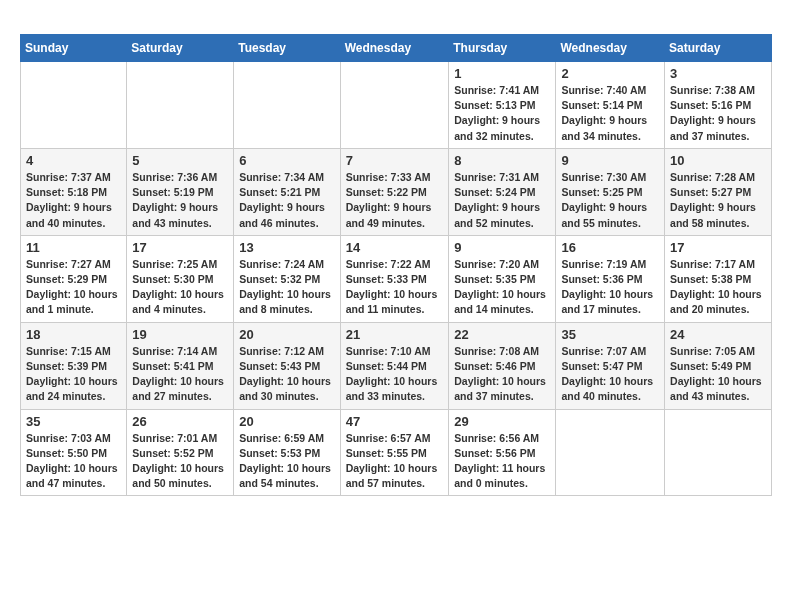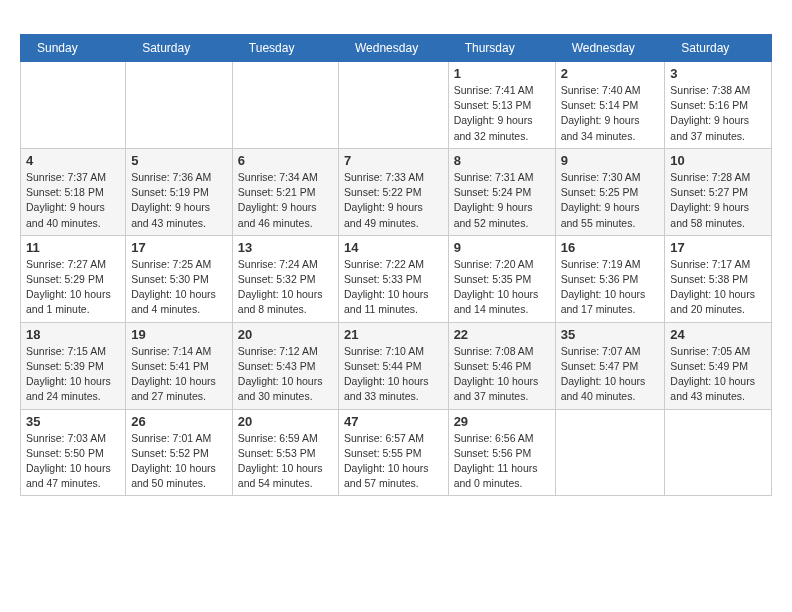--- a/index.html
+++ b/index.html
@@ -50,24 +50,24 @@
       margin-top: 2px;
     }
     .calendar-table {
       width: 100%;
       border-collapse: collapse;
       font-size: 11px;
     }
     .calendar-table th {
       background: #2e6eb5;
       color: #fff;
-      padding: 6px 16px;
+      padding: 6px 4px;
       text-align: left;
       font-size: 12px;
-      font-weight: normal;
+      font-weight: bold;
       border: 1px solid #2e6eb5;
     }
     .calendar-table td {
       border: 1px solid #ccc;
       vertical-align: top;
       padding: 4px 5px;
       width: 113px;
       min-height: 80px;
       background: #fff;
     }
@@ -78,20 +78,21 @@
       font-size: 13px;
       font-weight: bold;
       color: #333;
       display: block;
       margin-bottom: 2px;
     }
     .day-info {
       color: #333;
       font-size: 10.5px;
       line-height: 1.45;
+      font-weight: bold;
     }
     .empty-cell {
       background: #f9f9f9;
     }
   </style>
 </head>
 <body>
 
 <div class="header-section">
   <div class="logo">

